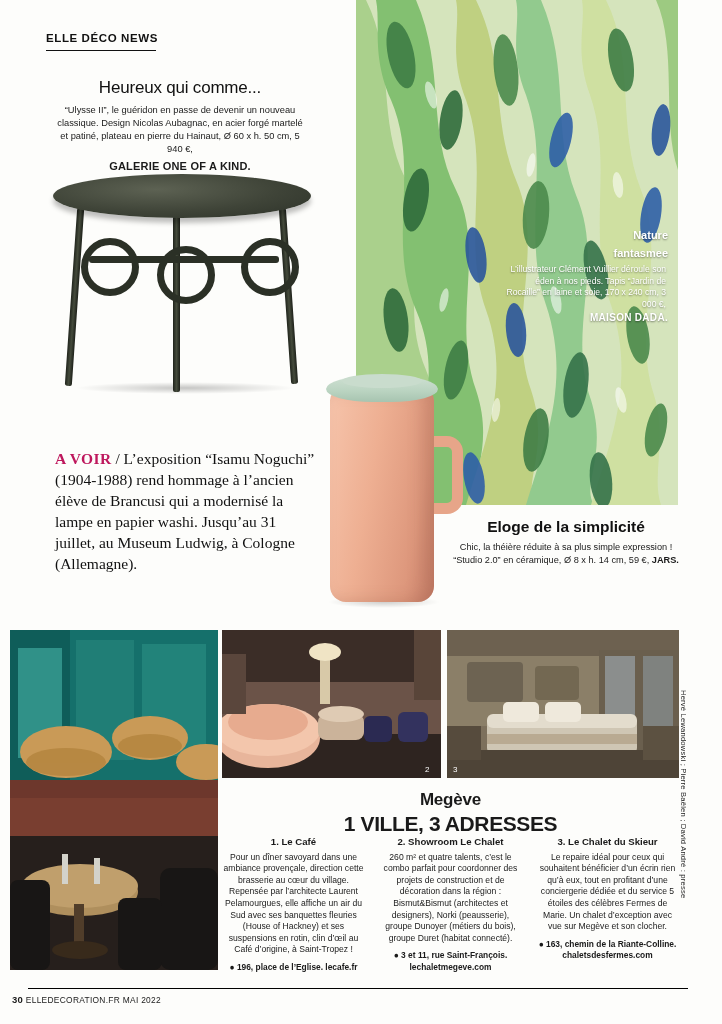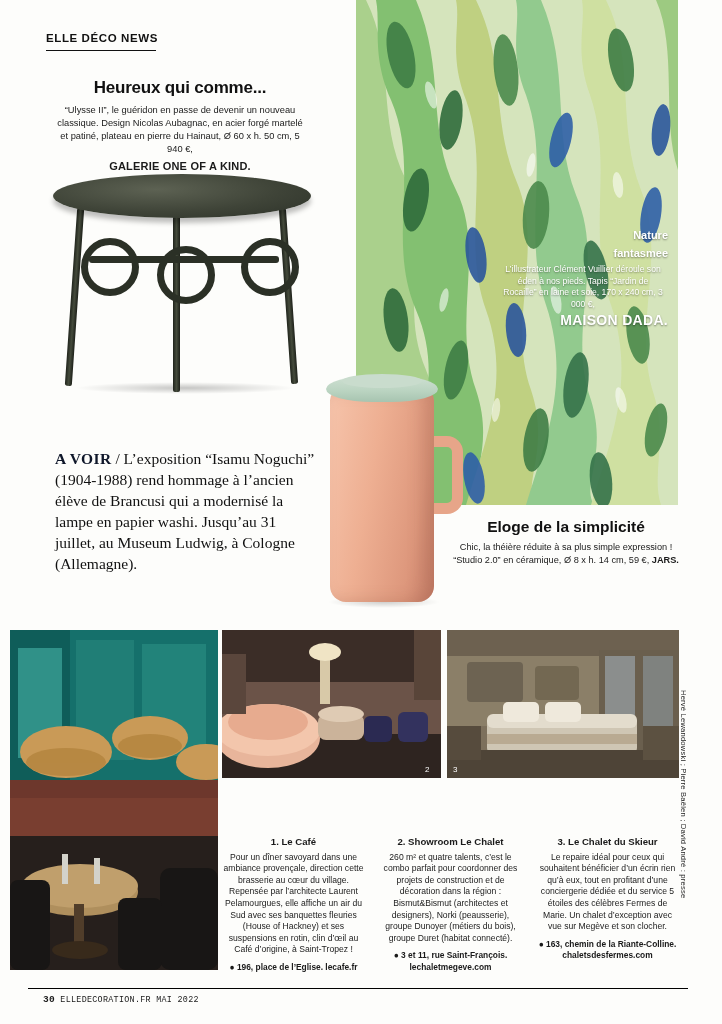--- a/index.html
+++ b/index.html
@@ -45,21 +45,21 @@
   .a1 {
     position: absolute;
     left: 55px;
     top: 78px;
     width: 250px;
     text-align: center;
   }
   .a1 h2 {
     margin: 0 0 6px 0;
     font-family: "Liberation Sans", sans-serif;
-    font-weight: bold;
+    font-weight: normal;
     font-size: 17px;
     letter-spacing: -0.2px;
     color: #111;
   }
   .a1 p {
     margin: 0;
     font-size: 9.3px;
     line-height: 13px;
     color: #1a1a1a;
   }
@@ -160,43 +160,42 @@
   .rug-cap h3 {
     margin: 0 0 3px 0;
     font-size: 11px;
     font-weight: bold;
     line-height: 15px;
   }
   .rug-cap p {
     margin: 2px;
     font-size: 8.6px;
     line-height: 11.5px;
-    text-align: center;
   }
   .rug-cap .credit {
     display: block;
     font-weight: bold;
-    font-size: 14px;
+    font-size: 10px;
     margin-top: 2px;
     letter-spacing: 0.3px;
   }
 
   
   .avoir {
     position: absolute;
     left: 55px;
     top: 448px;
     width: 265px;
     font-family: "Liberation Serif", serif;
     font-size: 15.5px;
     line-height: 21px;
     color: #111;
   }
   .avoir .lead {
-    color: #0f172a;
+    color: #be185d;
     font-weight: bold;
     letter-spacing: 0.4px;
   }
 
   
   .teapot {
     position: absolute;
     left: 312px;
     top: 352px;
     width: 150px;
@@ -344,25 +343,24 @@
   .footer-rule {
     position: absolute;
     left: 28px;
     top: 988px;
     width: 660px;
     height: 1px;
     background: #000;
   }
   .footer {
     position: absolute;
-    left: 43px;
+    left: 12px;
     top: 994px;
     font-size: 8.4px;
     letter-spacing: 0.3px;
-    font-family: Liberation Mono, monospace;
   }
   .footer .pnum { font-weight: bold; font-size: 9.5px; }
 </style>
 </head>
 <body>
 
 <div class="page">
 
   <div class="kicker">ELLE DÉCO NEWS</div>
   <div class="rule-top"></div>
@@ -526,20 +524,24 @@
       <rect x="56" y="72" width="36" height="20" rx="5" fill="#efe9dc"></rect>
       <rect x="98" y="72" width="36" height="20" rx="5" fill="#efe9dc"></rect>
       <rect x="40" y="104" width="150" height="10" fill="#b9aa92"></rect>
       <rect x="0" y="120" width="232" height="28" fill="#4e4437"></rect>
       <rect x="0" y="96" width="34" height="34" fill="#564b3d"></rect>
       <rect x="196" y="96" width="36" height="34" fill="#5c5141"></rect>
       <text x="6" y="142" font-family="Liberation Sans" font-size="8" fill="#ffffff">3</text>
     </svg>
   </div>
 
+  <div class="megeve">
+    <h2>Megève</h2>
+    <h3>1 VILLE, 3 ADRESSES</h3>
+  </div>
 
   <div class="cols">
     <div class="col">
       <h4>1. Le Café</h4>
       <div>Pour un dîner savoyard dans une ambiance provençale, direction cette brasserie au cœur du village. Repensée par l’architecte Laurent Pelamourgues, elle affiche un air du Sud avec ses banquettes fleuries (House of Hackney) et ses suspensions en rotin, clin d’œil au Café d’origine, à Saint-Tropez !</div>
       <span class="addr">● 196, place de l’Eglise. lecafe.fr</span>
     </div>
     <div class="col">
       <h4>2. Showroom Le Chalet</h4>
       <div>260 m² et quatre talents, c’est le combo parfait pour coordonner des projets de construction et de décoration dans la région : Bismut&amp;Bismut (architectes et designers), Norki (peausserie), groupe Dunoyer (métiers du bois), groupe Duret (habitat connecté).</div>

